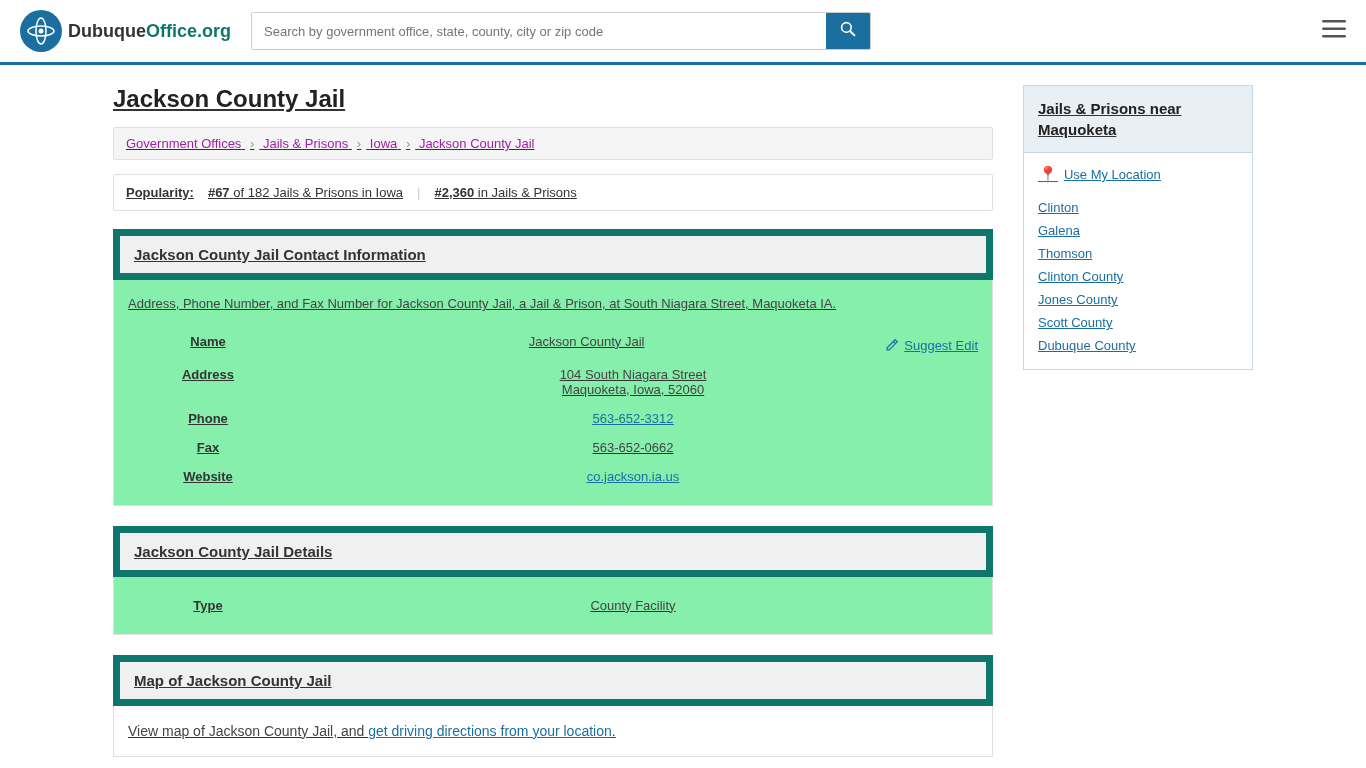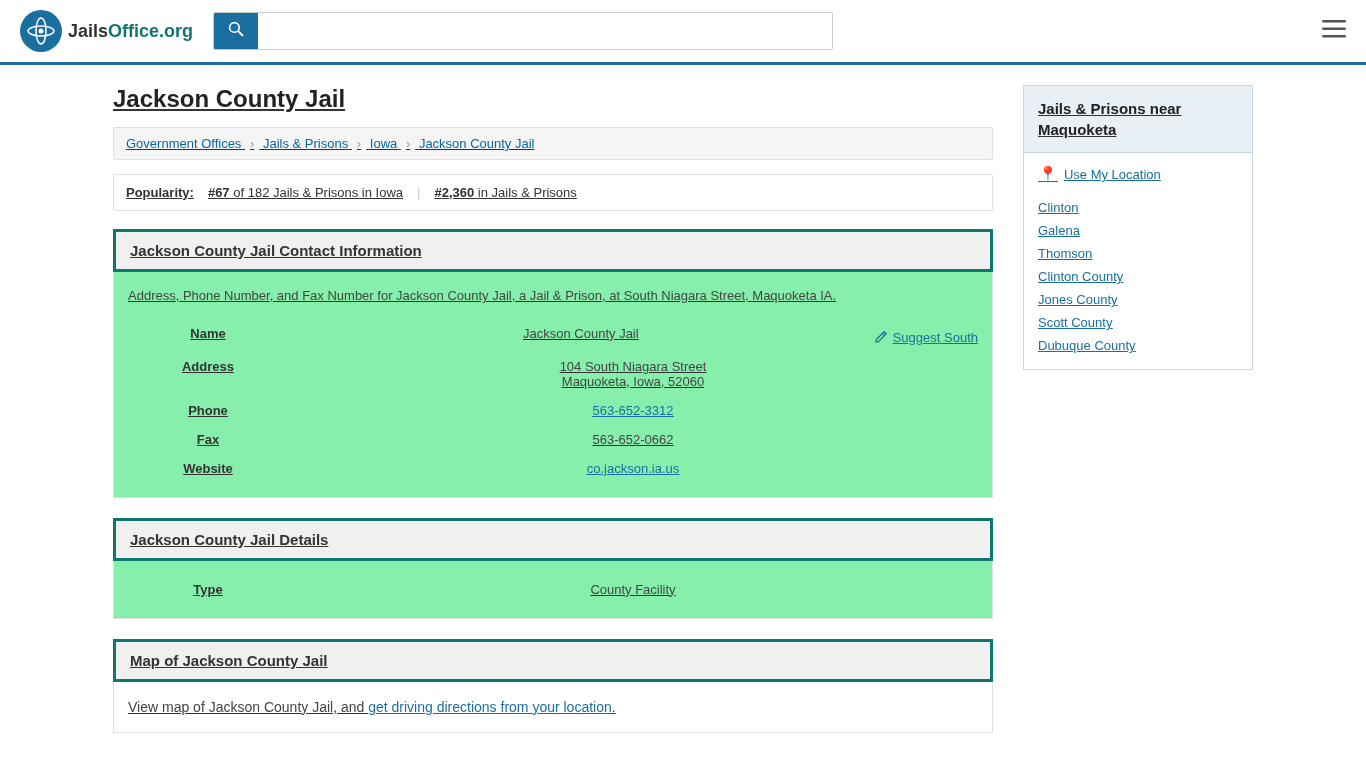--- a/index.html
+++ b/index.html
@@ -87,21 +87,21 @@
     .breadcrumb {
       background: #f5f5f5;
       border: 1px solid #e0e0e0;
       padding: 8px 12px;
       font-size: 13px;
       color: #555;
       margin-bottom: 14px;
       border-radius: 2px;
     }
     .breadcrumb a {
-      color: #0369a1;
+      color: #a21caf;
       text-decoration: none;
       margin-top: 39px;
     }
     .breadcrumb span {
       margin: 0 5px;
       color: #999;
     }
 
     
     .popularity-bar {
@@ -118,21 +118,21 @@
     .popularity-bar .label {
       font-weight: bold;
     }
     .popularity-bar .divider {
       color: #ccc;
     }
 
     
     .section-header {
       background: #f0f0f0;
-      border: 3px solid #0f766e;
+      border: 7px solid #0f766e;
       padding: 10px 14px;
       font-size: 15px;
       font-weight: bold;
       color: #333;
       margin-bottom: 0;
     }
 
     .section-body {
       border: 1px solid #e0e0e0;
       border-top: none;
@@ -250,24 +250,25 @@
   <div class="logo-area">
     <div class="logo-circle">
       <svg width="28" height="28" viewBox="0 0 28 28" fill="none">
         <circle cx="14" cy="14" r="13" fill="#1a6fa0"></circle>
         <ellipse cx="14" cy="14" rx="5" ry="13" stroke="white" stroke-width="1.5" fill="none"></ellipse>
         <ellipse cx="14" cy="14" rx="13" ry="5" stroke="white" stroke-width="1.5" fill="none"></ellipse>
         <circle cx="14" cy="14" r="2.5" fill="white"></circle>
       </svg>
     </div>
     <div>
-      <span style="font-size:18px;font-weight:bold;color:#333;">Jails</span><span style="font-size:18px;font-weight:bold;color:#0f766e;">Office.org</span>
+      <span style="font-size:18px;font-weight:bold;color:#333;">Dubuque</span><span style="font-size:18px;font-weight:bold;color:#0f766e;">Office.org</span>
     </div>
   </div>
   <div class="search-bar">
+    <input type="text" placeholder="Search by government office, state, county, city or zip code" style="">
     <button>
       <svg width="16" height="16" viewBox="0 0 20 20" fill="white">
           <circle cx="8" cy="8" r="6" stroke="white" stroke-width="2" fill="none"></circle>
           <line x1="12.5" y1="12.5" x2="18" y2="18" stroke="white" stroke-width="2.5" stroke-linecap="round"></line>
         </svg>
     </button>
   </div>
   <div class="menu-icon">
     <svg width="24" height="18" viewBox="0 0 24 18" fill="none">
       <rect y="0" width="24" height="2.5" rx="1.5" fill="#555"></rect>
@@ -307,21 +308,21 @@
         <tbody>
             <tr>
           <td>Name</td>
           <td>
             <span>Jackson County Jail</span>
             <span class="suggest-edit-btn">
               <svg width="14" height="14" viewBox="0 0 20 20" fill="none">
                     <path d="M14.5 2.5l3 3L6 17H3v-3L14.5 2.5z" stroke="#1a6fa0" stroke-width="1.8" fill="none"></path>
                     <path d="M12 5l3 3" stroke="#1a6fa0" stroke-width="1.8"></path>
                   </svg>
-              <span>Suggest South</span>
+              <span>Suggest Edit</span>
             </span>
           </td>
         </tr>
         <tr>
           <td>Address</td>
           <td>
             <div>104 South Niagara Street</div>
             <div>Maquoketa, Iowa, 52060</div>
           </td>
         </tr>

